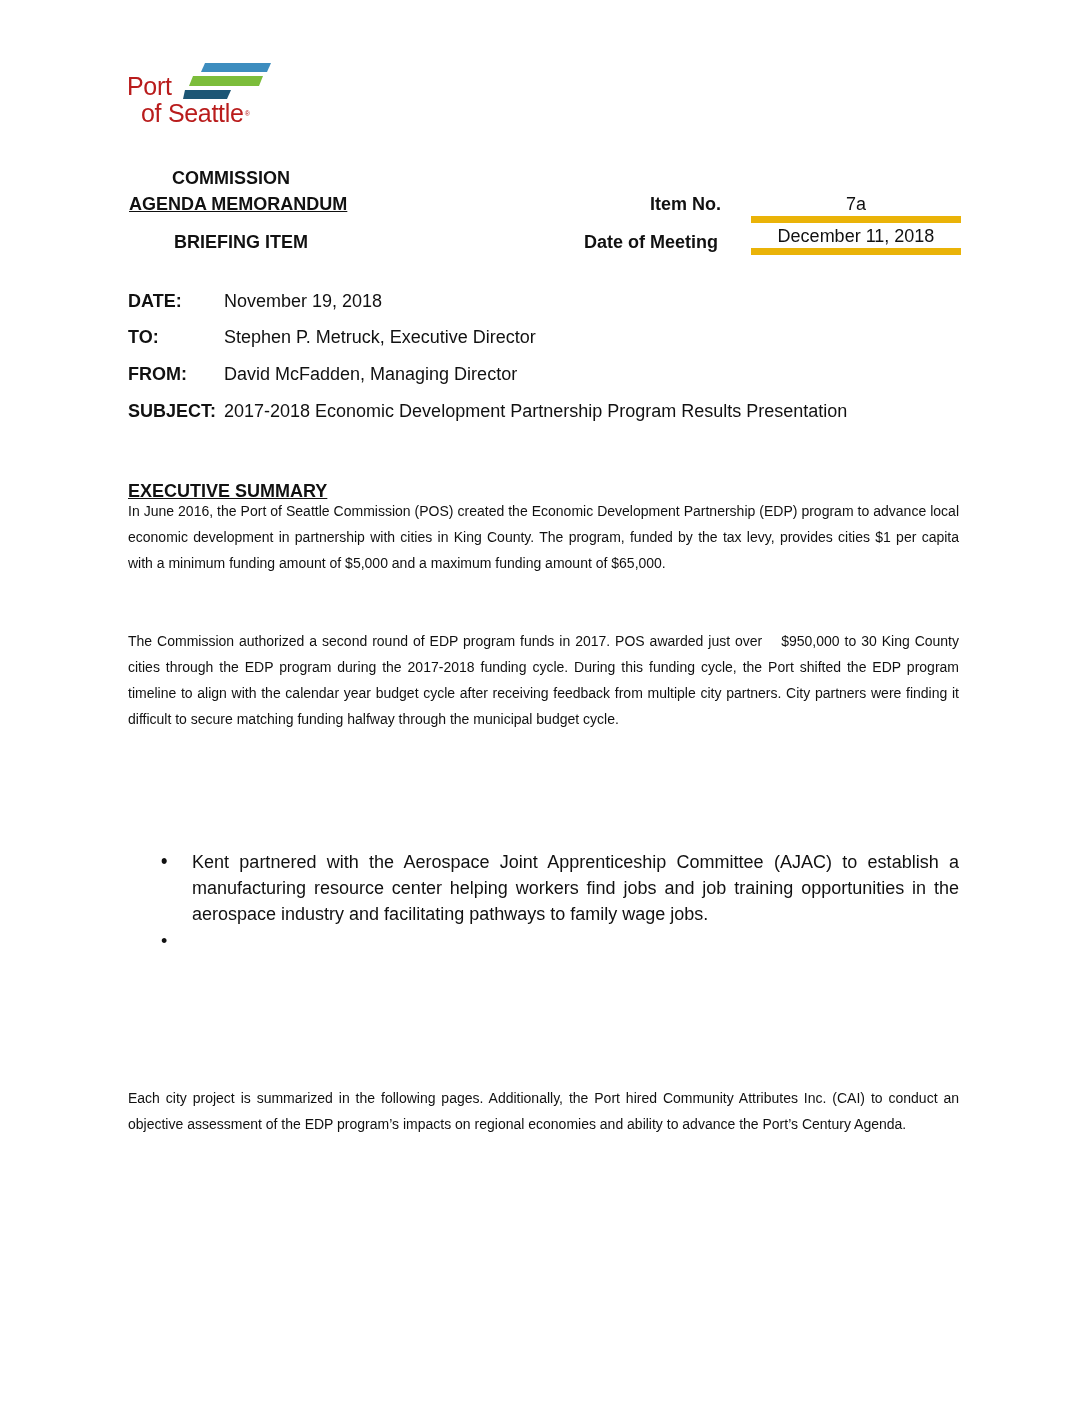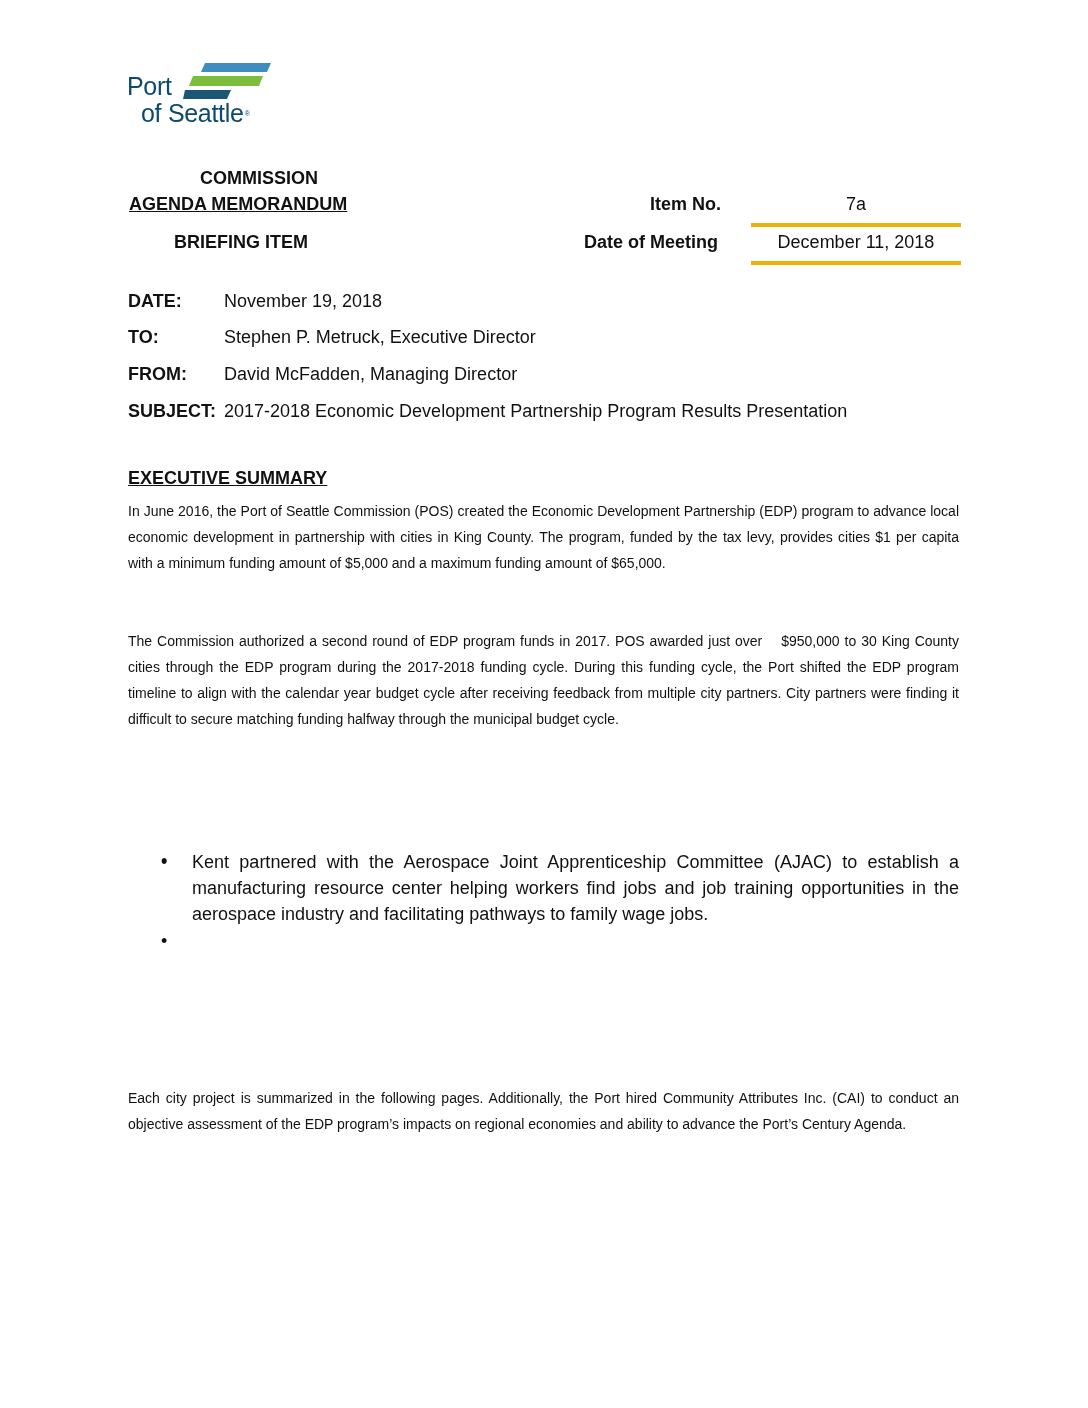--- a/index.html
+++ b/index.html
@@ -2,49 +2,49 @@
 <html><head>
   <meta charset="utf-8">
   <style>
     html, body { margin: 0; padding: 0; background: #ffffff; }
     body { width: 1088px; height: 1408px; position: relative; overflow: hidden;
       font-family: "Liberation Sans", "DejaVu Sans", sans-serif; color: #111; }
     .page { position: absolute; left: 0; top: 0; width: 1088px; height: 1408px; }
 
     
     .logo { position: absolute; left: 127px; top: 62px; width: 145px; height: 66px; }
-    .logo-text { position: absolute; color: #0c4a6e; font-size: 25px; line-height: 25px; letter-spacing: -0.3px; }
+    .logo-text { position: absolute; color: #b91c1c; font-size: 25px; line-height: 25px; letter-spacing: -0.3px; }
     .logo-port { left: 0; top: 12px; }
     .logo-seattle { left: 14px; top: 39px; }
     .logo-reg { font-size: 7px; vertical-align: top; margin-left: 1px; }
     .logo-stripes { position: absolute; left: 56px; top: 0; width: 90px; height: 38px; }
 
     
     .hdr { position: absolute; font-weight: bold; font-size: 18px; line-height: 22px; }
-    .hdr-commission { left: 200px; top: 167px; }
+    .hdr-commission { left: 172px; top: 167px; }
     .hdr-agenda { left: 129px; top: 193px; text-decoration: underline; }
     .hdr-briefing { left: 174px; top: 231px; }
     .lbl-item { left: 650px; top: 193px; }
     .lbl-date { left: 584px; top: 231px; }
-    .val-field { position: absolute; left: 751px; width: 210px; border-bottom: 4px solid #eab308;
-      text-align: center; font-size: 18px; line-height: 22px; padding-bottom: 8px; }
+    .val-field { position: absolute; left: 751px; width: 210px; border-bottom: 7px solid #eab308;
+      text-align: center; font-size: 18px; line-height: 22px; padding-bottom: 1px; }
     .val-item { top: 193px; }
-    .val-date { top: 231px; text-align: center; }
+    .val-date { top: 225px; text-align: center; }
 
     
     .meta-row { position: absolute; left: 128px; font-size: 18px; line-height: 22px; }
     .meta-key { position: absolute; left: 0; font-weight: bold; white-space: nowrap; }
     .meta-val { position: absolute; left: 96px; white-space: nowrap; }
     .row-date { top: 290px; }
     .row-to { top: 326px; }
     .row-from { top: 363px; }
     .row-subject { top: 400px; }
 
     
-    .section-title { position: absolute; left: 128px; top: 467px; font-weight: bold;
+    .section-title { position: absolute; left: 128px; top: 480px; font-weight: bold;
       font-size: 18px; line-height: 22px; text-decoration: underline; }
     .para { position: absolute; left: 128px; width: 831px; font-size: 14px; line-height: 26px;
       text-align: justify; margin: 0; }
     .p1 { top: 498px; }
     .p2 { top: 628px; }
     .p3 { top: 784px; }
     .p4 { top: 1085px; }
     .bullets { position: absolute; left: 128px; width: 831px; top: 848px; margin: 0; padding: 0; list-style: none; }
     .bullet { position: relative; padding-left: 64px; font-size: 18px; line-height: 26px; text-align: justify; margin-bottom: 1px; }
     .bullet-dot { position: absolute; left: 33px; top: 0; font-size: 18px; }

